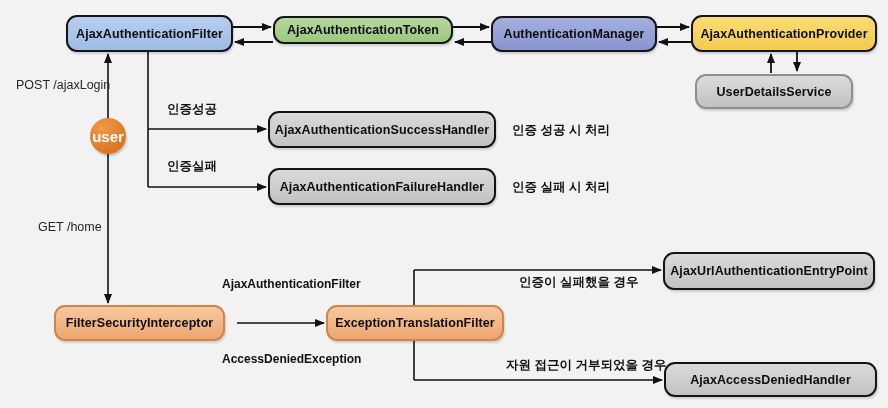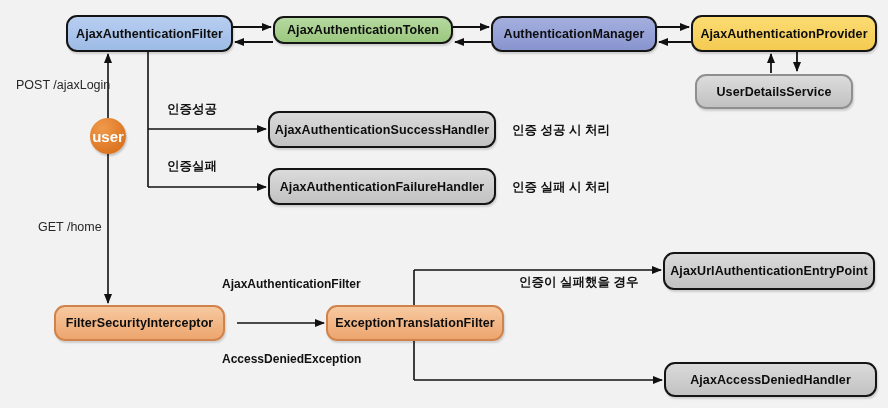--- a/index.html
+++ b/index.html
@@ -109,14 +109,15 @@
 
   <div class="lbl" style="left:16px;top:78px">POST /ajaxLogin</div>
   <div class="lbl" style="left:38px;top:220px">GET /home</div>
   <div class="lbl bold" style="left:167px;top:101px">인증성공</div>
   <div class="lbl bold" style="left:167px;top:158px">인증실패</div>
   <div class="lbl bold" style="left:512px;top:122px">인증 성공 시 처리</div>
   <div class="lbl bold" style="left:512px;top:179px">인증 실패 시 처리</div>
   <div class="lbl bold" style="left:222px;top:277px;font-size:12px">AjaxAuthenticationFilter</div>
   <div class="lbl bold" style="left:222px;top:352px;font-size:12px">AccessDeniedException</div>
   <div class="lbl bold" style="left:519px;top:274px">인증이 실패했을 경우</div>
+  <div class="lbl bold" style="left:506px;top:357px">자원 접근이 거부되었을 경우</div>
 
 </div>
 
 </body></html>

